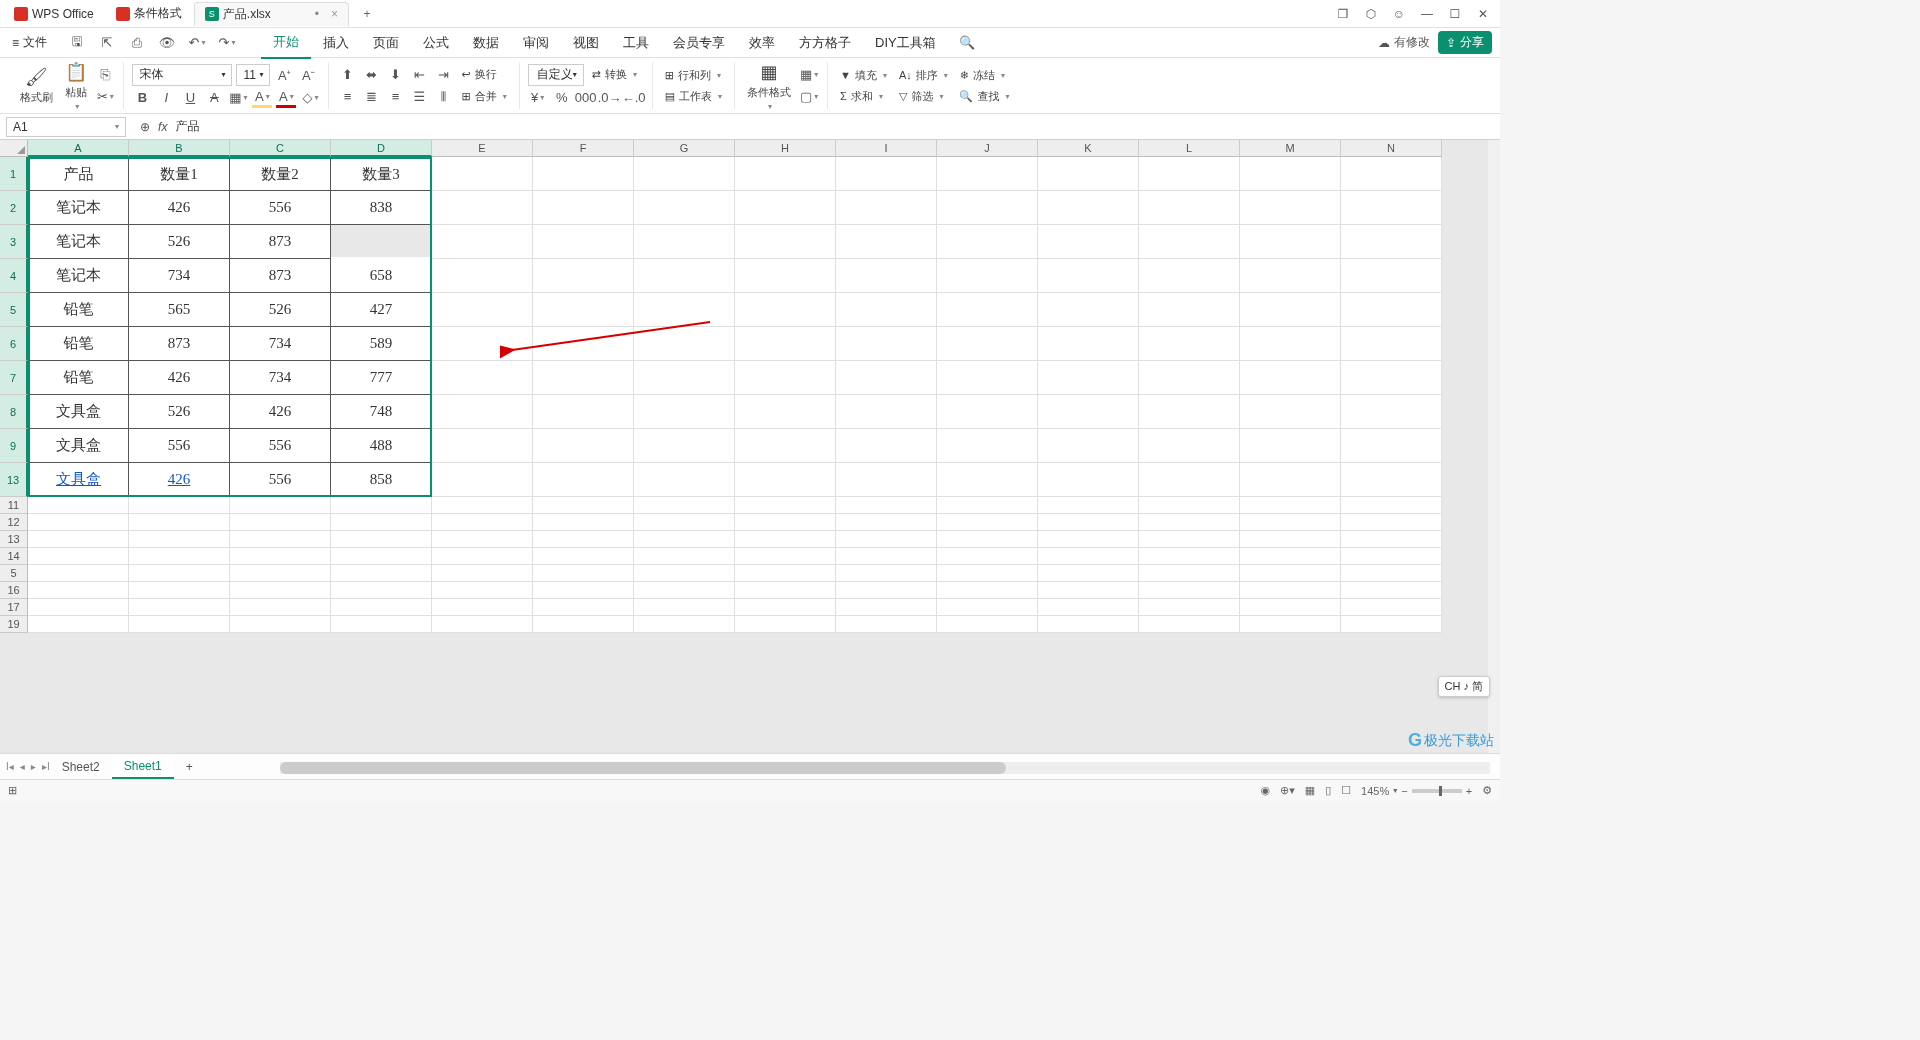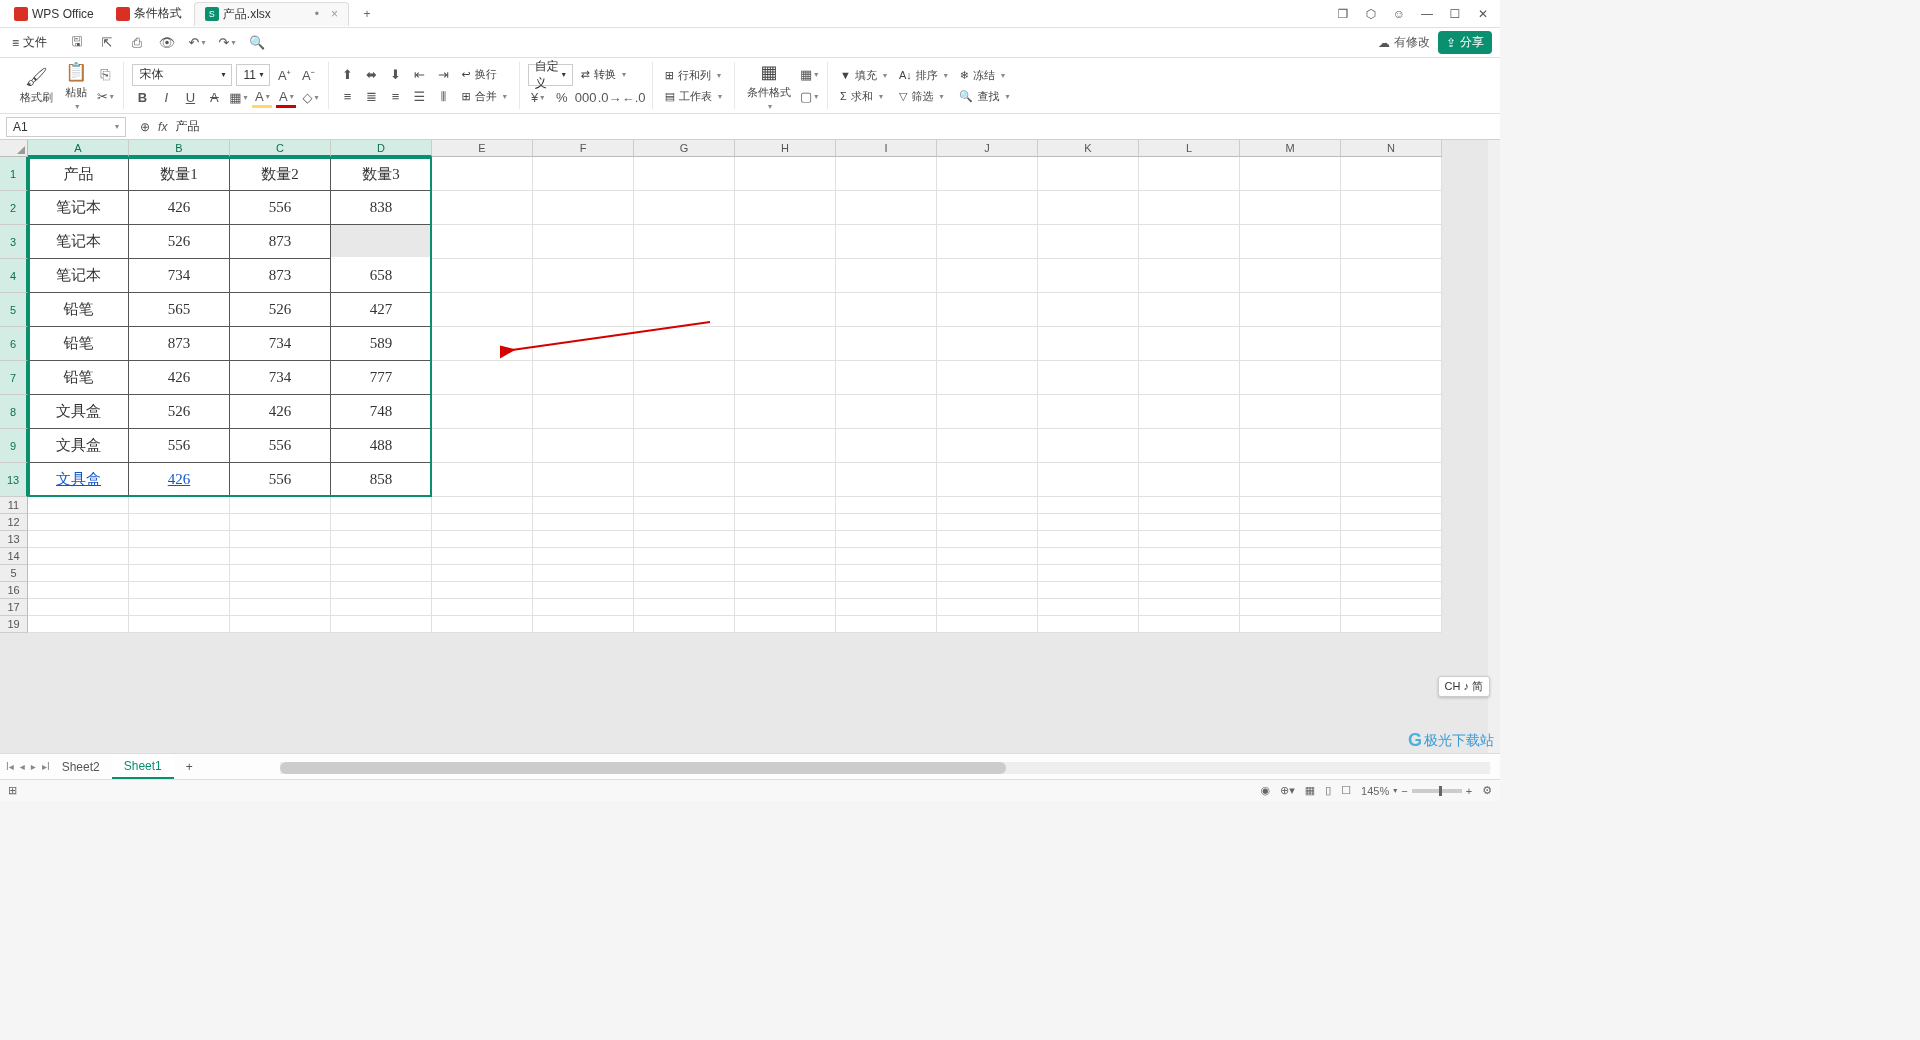--- a/index.html
+++ b/index.html
@@ -106,20 +106,34 @@
     </div>
     <div class="qat">
       <span class="sm-ic">🖫</span>
       <span class="sm-ic">⇱</span>
       <span class="sm-ic">⎙</span>
       <span class="sm-ic">👁</span>
       <span class="sm-ic dd">↶</span>
       <span class="sm-ic dd">↷</span>
     </div>
   </div>
+  <div class="menu-tabs" id="menu-tabs">
+      <div class="menu-tab active">开始</div>
+      <div class="menu-tab">插入</div>
+      <div class="menu-tab">页面</div>
+      <div class="menu-tab">公式</div>
+      <div class="menu-tab">数据</div>
+      <div class="menu-tab">审阅</div>
+      <div class="menu-tab">视图</div>
+      <div class="menu-tab">工具</div>
+      <div class="menu-tab">会员专享</div>
+      <div class="menu-tab">效率</div>
+      <div class="menu-tab">方方格子</div>
+      <div class="menu-tab">DIY工具箱</div>
+    </div>
   <span class="sm-ic" style="margin-left:10px">🔍</span>
   <div class="menu-right">
     <div class="modify-badge">
       <span>☁</span>
       <span>有修改</span>
     </div>
     <div class="share-btn">
       <span>⇪</span>
       <span>分享</span>
     </div>
@@ -197,21 +211,21 @@
         <span class="rbtn-h dd">
             <span>⊞</span>
             <span>合并</span>
           </span>
       </div>
     </div>
   </div>
   <div class="ribbon-group">
     <div class="rcol">
       <div class="rrow">
-        <div class="font-box" style="width:45px;justify-content:center">
+        <div class="font-box" style="width:56px;justify-content:flex-end">
             <span>自定义</span>
             <span style="font-size:8px">▾</span>
           </div>
         <span class="rbtn-h dd">
             <span>⇄</span>
             <span>转换</span>
           </span>
       </div>
       <div class="rrow">
         <span class="sm-ic dd">¥</span>

